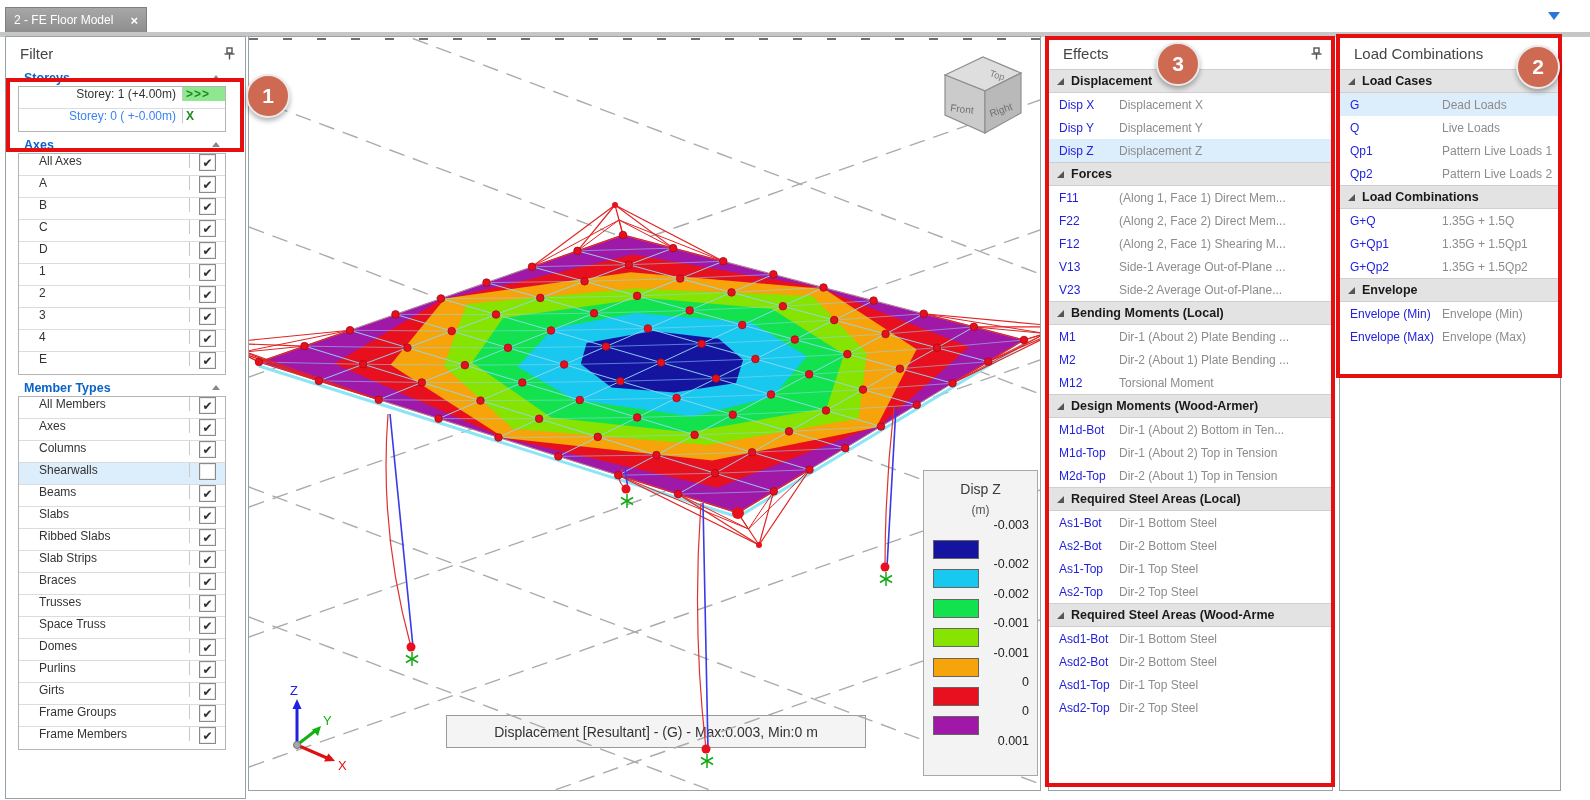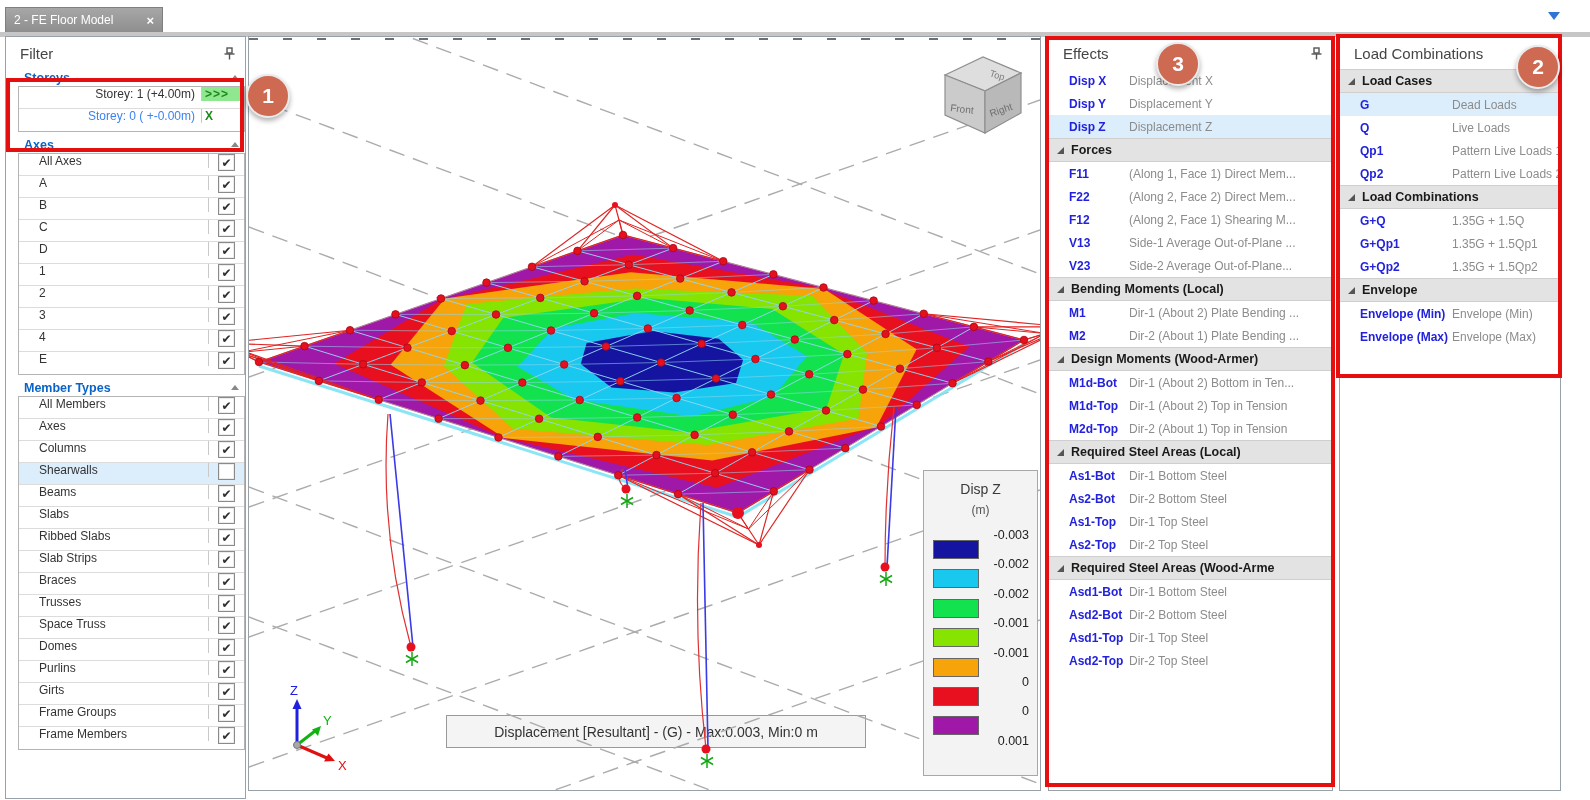--- a/index.html
+++ b/index.html
@@ -1,32 +1,32 @@
 <!DOCTYPE html>
 <html><head>
 <meta charset="utf-8">
 <style>
   html,body{margin:0;padding:0}
   body{width:1590px;height:800px;position:relative;background:#fff;overflow:hidden;
        font-family:"Liberation Sans","DejaVu Sans",sans-serif;-webkit-font-smoothing:antialiased}
   
   .tabbar{position:absolute;left:0;top:0;width:1590px;height:32px;background:#fff}
-  .tab{position:absolute;left:5px;top:7px;width:158px;height:25px;
+  .tab{position:absolute;left:5px;top:7px;width:142px;height:25px;
        background:linear-gradient(#a7a7a7,#8e8e8e);color:#fff;font-size:12px;
        display:flex;align-items:center;padding:4px 8px;box-sizing:border-box;border:1px solid #7f7f7f;border-bottom:none}
   .tab .tab-close{margin-left:auto;font-weight:bold;font-size:13px;cursor:pointer;padding-left:8px}
   .tab-strip{position:absolute;left:0;top:32px;width:1590px;height:5px;background:#c6c6c6}
   .win-drop{position:absolute;left:1548px;top:12px;width:0;height:0;
             border-left:6px solid transparent;border-right:6px solid transparent;border-top:8px solid #2e75d4}
   
   .panel{position:absolute;background:#fff;border:1px solid #98a0a8;box-sizing:border-box;overflow:hidden}
   .panel-header{height:32px;display:flex;align-items:center;padding:0 10px 0 14px;font-size:15px;color:#454545}
   .pin{margin-left:auto;cursor:pointer;display:flex;align-items:center}
   
-  .fsection{margin:0 0 4px 6px}
+  .fsection{margin:0 19px 4px 6px}
   .fsection-head{height:17px;display:flex;align-items:center;padding:0 6px 0 12px}
   .bluehead{color:#0a64c8;font-weight:bold;font-size:12.5px}
   .tri-up{margin-left:auto;width:0;height:0;border-left:4px solid transparent;border-right:4px solid transparent;border-bottom:5px solid #888}
   .ftable{border:1px solid #b4b4b4;background:#fff;margin-left:6px}
   .frow{display:flex;height:22px;border-bottom:1px solid #dcdcdc;align-items:flex-start;font-size:12px;color:#333;box-sizing:border-box}
   .frow:last-child{border-bottom:none}
   .frow.hl{background:#dcedfb}
   .flabel{flex:1;padding-left:20px;border-right:1px solid #c9c9c9;display:flex;align-items:center}
   .fcheckcell{width:35px;display:flex;align-items:center;justify-content:center}
   .checkbox{width:15px;height:15px;border:1px solid #8a8a8a;box-shadow:inset 0 0 0 1px #ececec;background:#fff;
@@ -34,21 +34,21 @@
   .storey-label{justify-content:flex-end;padding-right:6px;padding-left:0}
   .dim{color:#3b82f6}
   .factioncell{width:42px;display:flex;align-items:center;padding-left:3px;font-weight:bold;color:#1b8a1b;font-size:12px;letter-spacing:1px;box-sizing:border-box}
   .factioncell.on{background:#8fe78f}
   
   .grouphead{height:24px;background:#e3e3e3;border-top:1px solid #cfcfcf;border-bottom:1px solid #cfcfcf;
              display:flex;align-items:center;font-weight:bold;font-size:12.5px;color:#1a1a1a;padding-left:8px;gap:7px;box-sizing:border-box}
   .tri{width:0;height:0;border-bottom:7px solid #555;border-left:7px solid transparent}
   .irow{display:flex;height:23px;align-items:center;font-size:12px;white-space:nowrap;overflow:hidden}
   .irow.sel{background:#dcedfb}
-  .icode{color:#2222dd;font-weight:bold;padding-left:20px;flex-shrink:0}
+  .icode{color:#2222dd;font-weight:normal;padding-left:10px;flex-shrink:0}
   .w60{width:60px}.w88{width:92px}
   .idesc{color:#8c8c8c}
   
   #canvas{left:248px;top:36px;width:793px;height:755px}
   #scene{position:absolute;left:0;top:0;pointer-events:none}
   .legend{position:absolute;left:674px;top:433px;width:115px;height:306px;background:#f3f3f3;border:1px solid #a8a8a8;box-sizing:border-box}
   .legend-title{position:absolute;top:10px;width:100%;text-align:center;font-size:14px;color:#3a3a3a}
   .legend-unit{position:absolute;top:32px;width:100%;text-align:center;font-size:12px;color:#555}
   .lswatch{position:absolute;left:9px;width:46px;height:19px;border:1.5px solid #666;box-sizing:border-box}
   .lval{position:absolute;right:8px;font-size:12.5px;color:#222}
@@ -548,21 +548,21 @@
   <div class="legend" id="legend">
     <div class="legend-title">Disp Z</div>
     <div class="legend-unit">(m)</div>
   <div class="lswatch" style="top: 69px; background: rgb(20, 20, 160);"></div>
       <div class="lswatch" style="top: 98.4px; background: rgb(24, 200, 238);"></div>
       <div class="lswatch" style="top: 127.8px; background: rgb(18, 226, 78);"></div>
       <div class="lswatch" style="top: 157.2px; background: rgb(135, 227, 0);"></div>
       <div class="lswatch" style="top: 186.6px; background: rgb(247, 164, 10);"></div>
       <div class="lswatch" style="top: 216px; background: rgb(232, 16, 30);"></div>
       <div class="lswatch" style="top: 245.4px; background: rgb(160, 24, 168);"></div>
-      <div class="lval" style="top: 57px;">-0.003</div>
+      <div class="lval" style="top: 47px;">-0.003</div>
       <div class="lval" style="top: 86.4px;">-0.002</div>
       <div class="lval" style="top: 115.8px;">-0.002</div>
       <div class="lval" style="top: 145.2px;">-0.001</div>
       <div class="lval" style="top: 174.6px;">-0.001</div>
       <div class="lval" style="top: 204px;">0</div>
       <div class="lval" style="top: 233.4px;">0</div>
       <div class="lval" style="top: 262.8px; margin-left: 40px;">0.001</div>
     </div>
 
   <svg class="triad" width="80" height="100" viewBox="0 0 80 100">
@@ -584,20 +584,24 @@
     <span>Effects</span>
     <span class="pin">
       <svg width="11" height="13" viewBox="0 0 11 13">
           <rect x="3" y="1" width="5" height="5" fill="none" stroke="#555" stroke-width="1.4"></rect>
           <line x1="0.5" y1="7" x2="10.5" y2="7" stroke="#555" stroke-width="1.4"></line>
           <line x1="5.5" y1="7" x2="5.5" y2="12.5" stroke="#555" stroke-width="1.4"></line>
         </svg>
     </span>
   </div>
   <div id="effects-groups">
+      <div class="grouphead">
+        <span class="tri"></span>
+        <span>Displacement</span>
+      </div>
       <div class="irow">
         <span class="icode w60">Disp X</span>
         <span class="idesc">Displacement X</span>
       </div>
       <div class="irow">
         <span class="icode w60">Disp Y</span>
         <span class="idesc">Displacement Y</span>
       </div>
       <div class="irow sel">
         <span class="icode w60">Disp Z</span>
@@ -631,20 +635,24 @@
         <span class="tri"></span>
         <span>Bending Moments (Local)</span>
       </div>
       <div class="irow">
         <span class="icode w60">M1</span>
         <span class="idesc">Dir-1 (About 2) Plate Bending ...</span>
       </div>
       <div class="irow">
         <span class="icode w60">M2</span>
         <span class="idesc">Dir-2 (About 1) Plate Bending ...</span>
+      </div>
+      <div class="irow">
+        <span class="icode w60">M12</span>
+        <span class="idesc">Torsional Moment</span>
       </div>
       <div class="grouphead">
         <span class="tri"></span>
         <span>Design Moments (Wood-Armer)</span>
       </div>
       <div class="irow">
         <span class="icode w60">M1d-Bot</span>
         <span class="idesc">Dir-1 (About 2) Bottom in Ten...</span>
       </div>
       <div class="irow">

